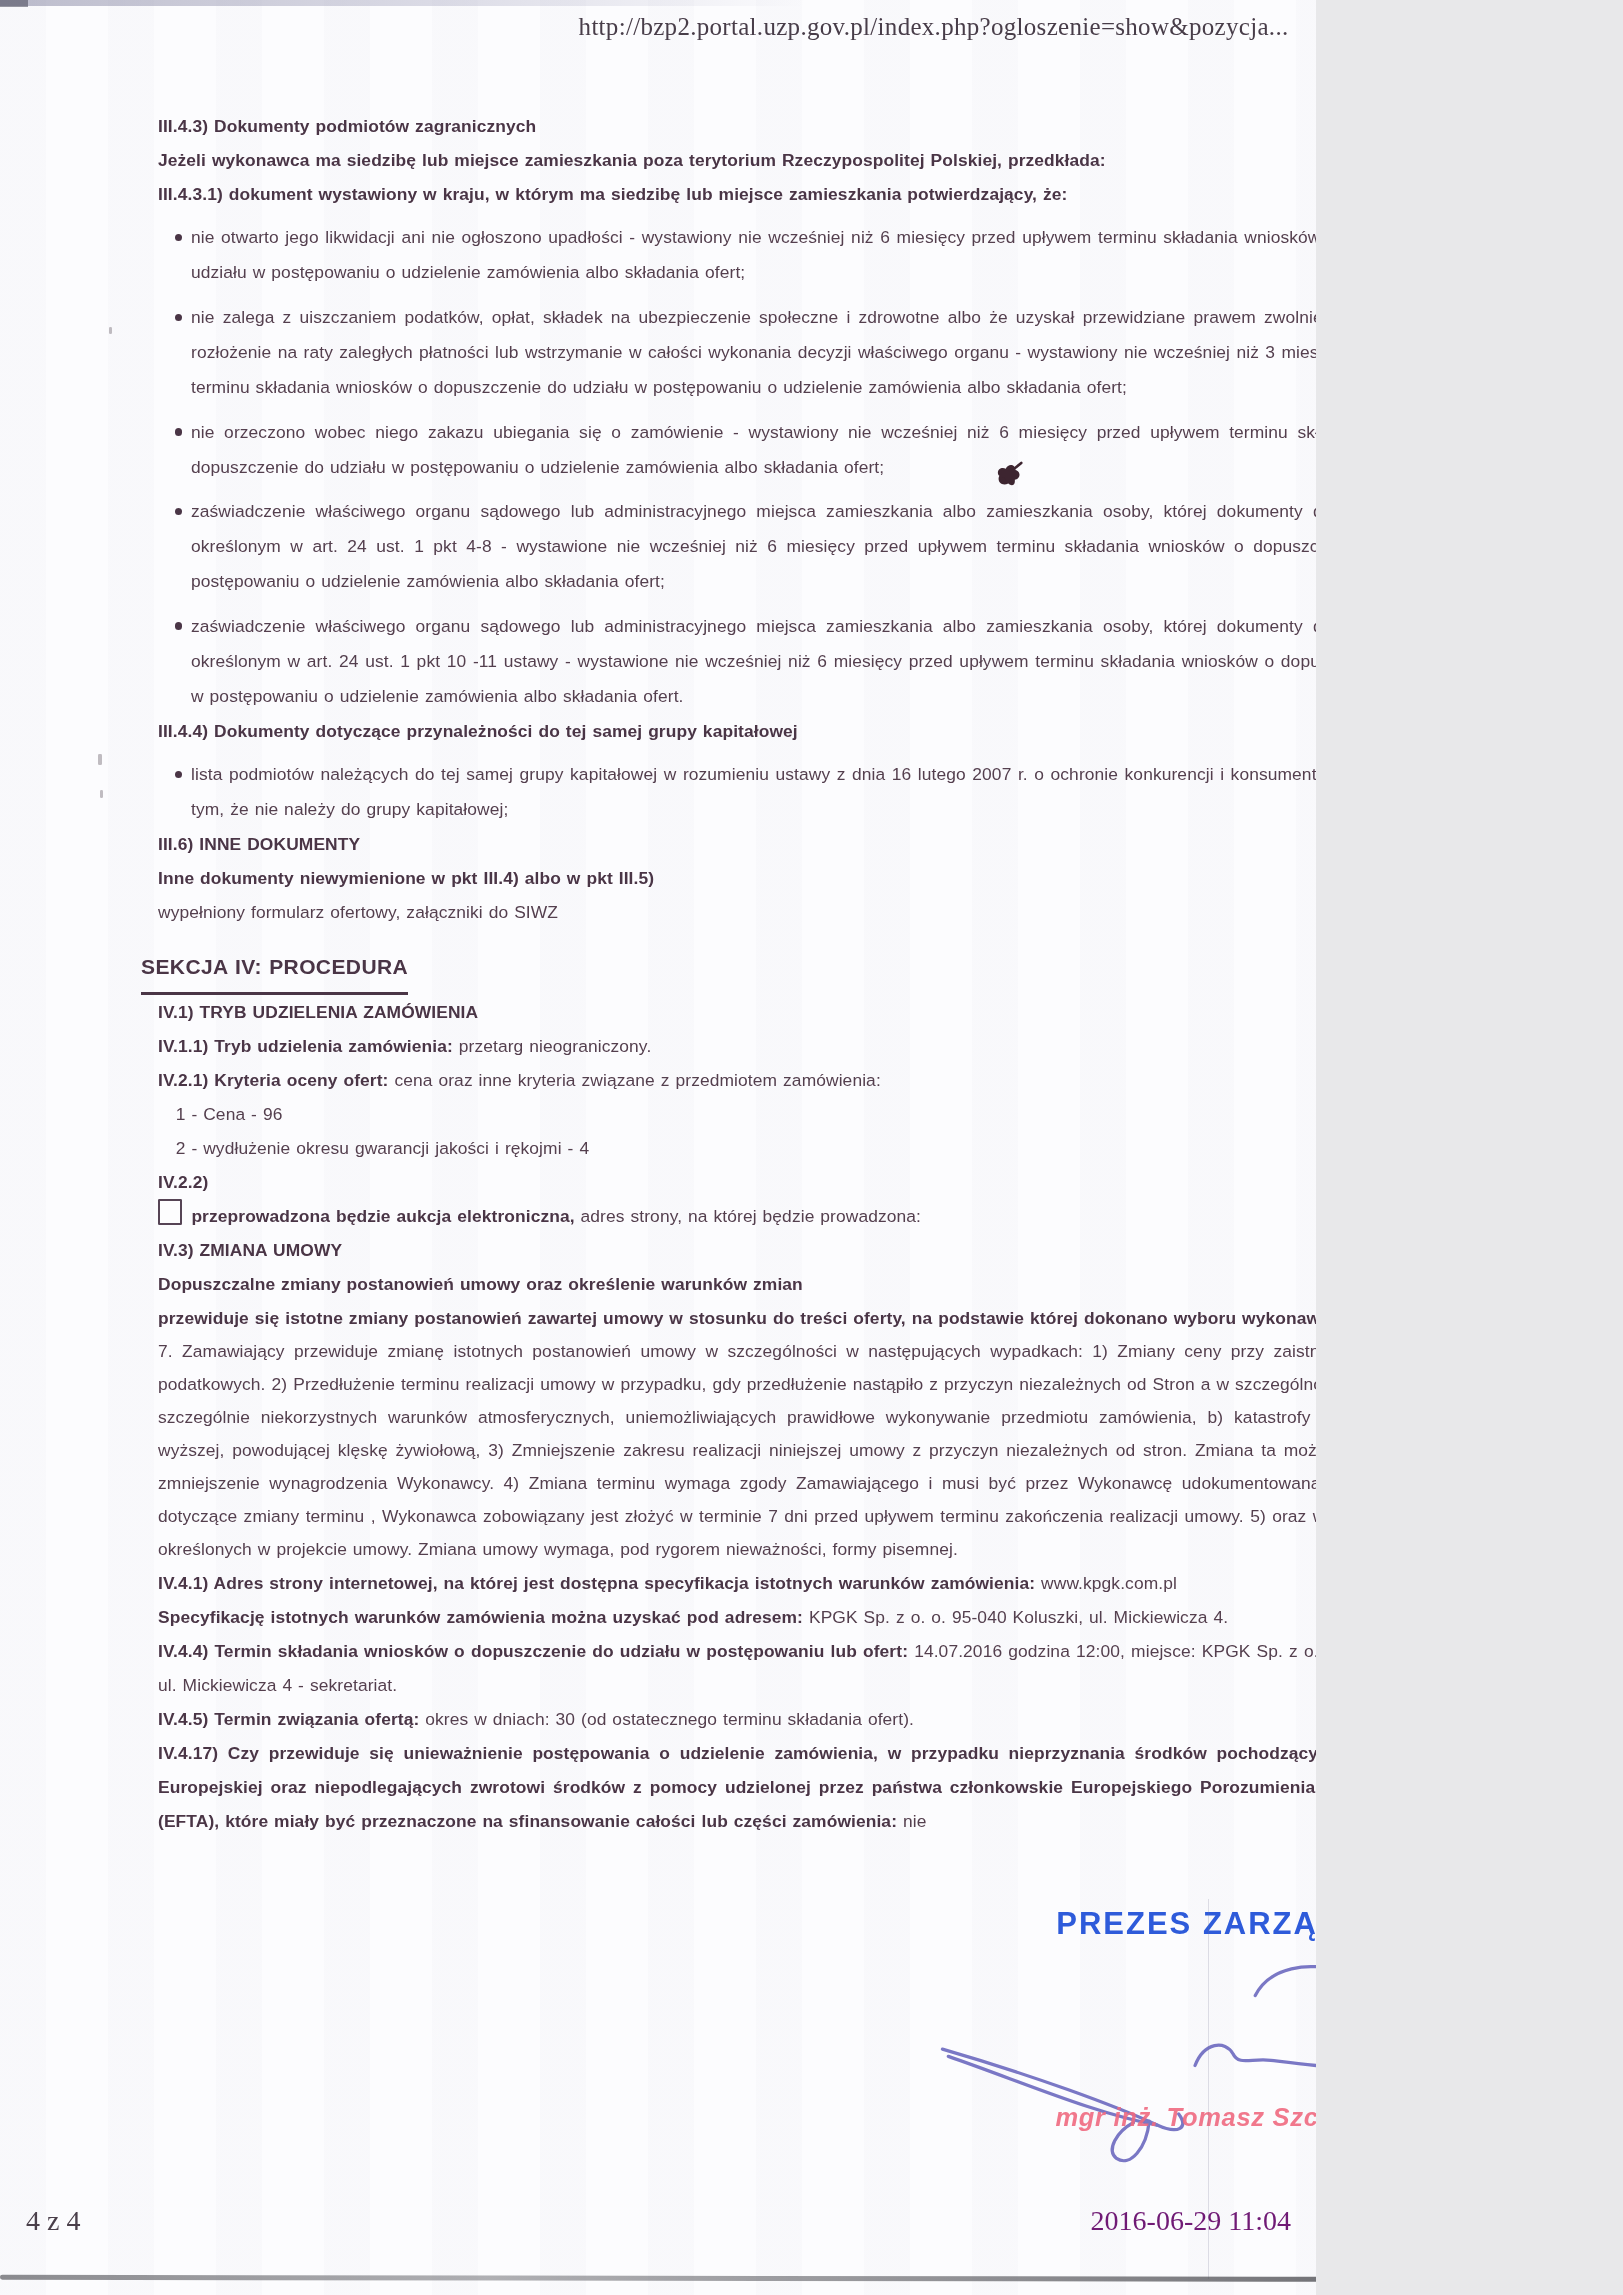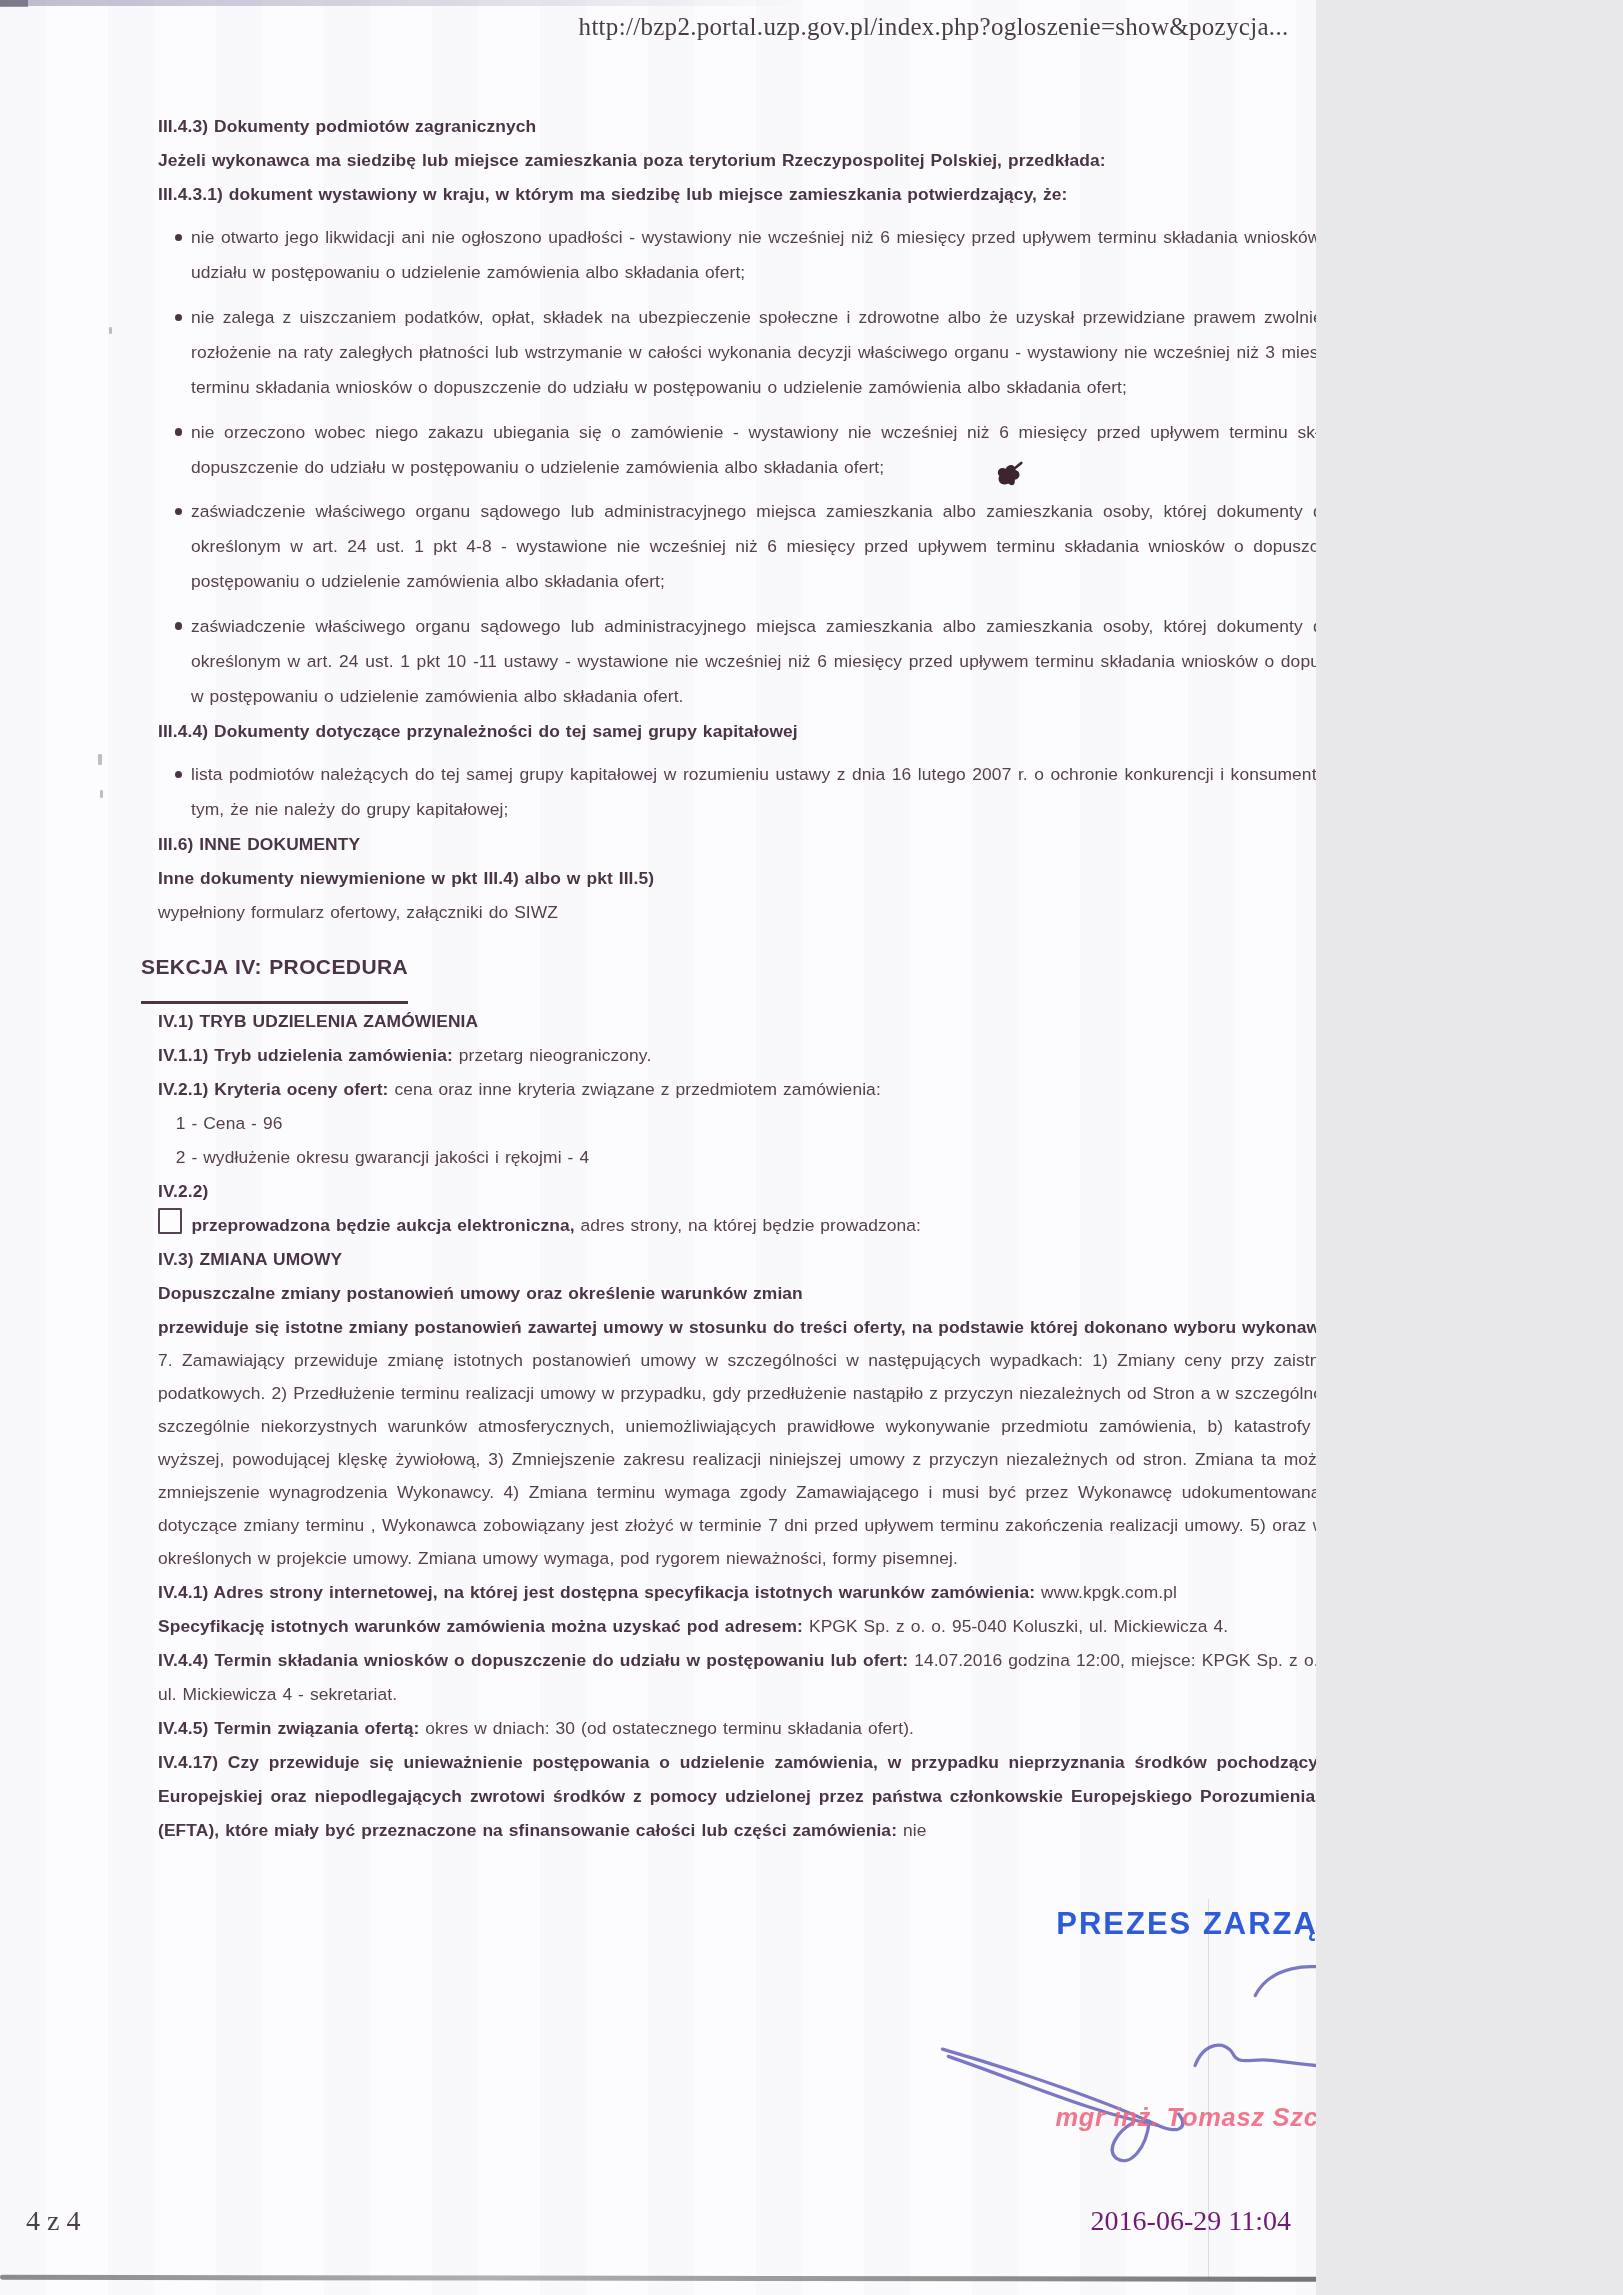--- a/index.html
+++ b/index.html
@@ -25,21 +25,21 @@
   .jst{text-align:justify;}
   ul.blist{list-style:none;margin:9.2px 0 0 0;padding:0;line-height:35px;}
   ul.blist li{position:relative;padding-left:33px;margin-bottom:9.8px;text-align:justify;}
   ul.blist li:last-child{margin-bottom:0;}
   .dot{position:absolute;left:17px;top:13.7px;width:7.2px;height:7.2px;border-radius:50%;background:#4a3546;}
   .mt6{margin-top:3.9px;}
   .mt20{margin-top:13px;} .mt30{margin-top:19.6px;}
   .ind{padding-left:17.7px;}
   .sekcja{
     display:inline-block;font-weight:bold;font-size:21px;color:#4a3546;
-    letter-spacing:0.4px;line-height:26px;padding-bottom:21px;margin:25px 0 0 -17px;
+    letter-spacing:0.4px;line-height:26px;padding-bottom:12px;margin:25px 0 0 -17px;
     border-bottom:3.3px solid #4a3546;
   }
   .cbrow{display:flex;align-items:flex-start;margin-top:0;}
   .cbox{
     flex:0 0 auto;width:19.6px;height:21.6px;border:2px solid #564455;border-radius:1.3px;
     margin-right:9.8px;background:#fdfdfe;
   }
   .smudge{position:absolute;left:994px;top:461px;}
   .sig{position:absolute;left:930px;top:1954px;}
   .stamp1{

